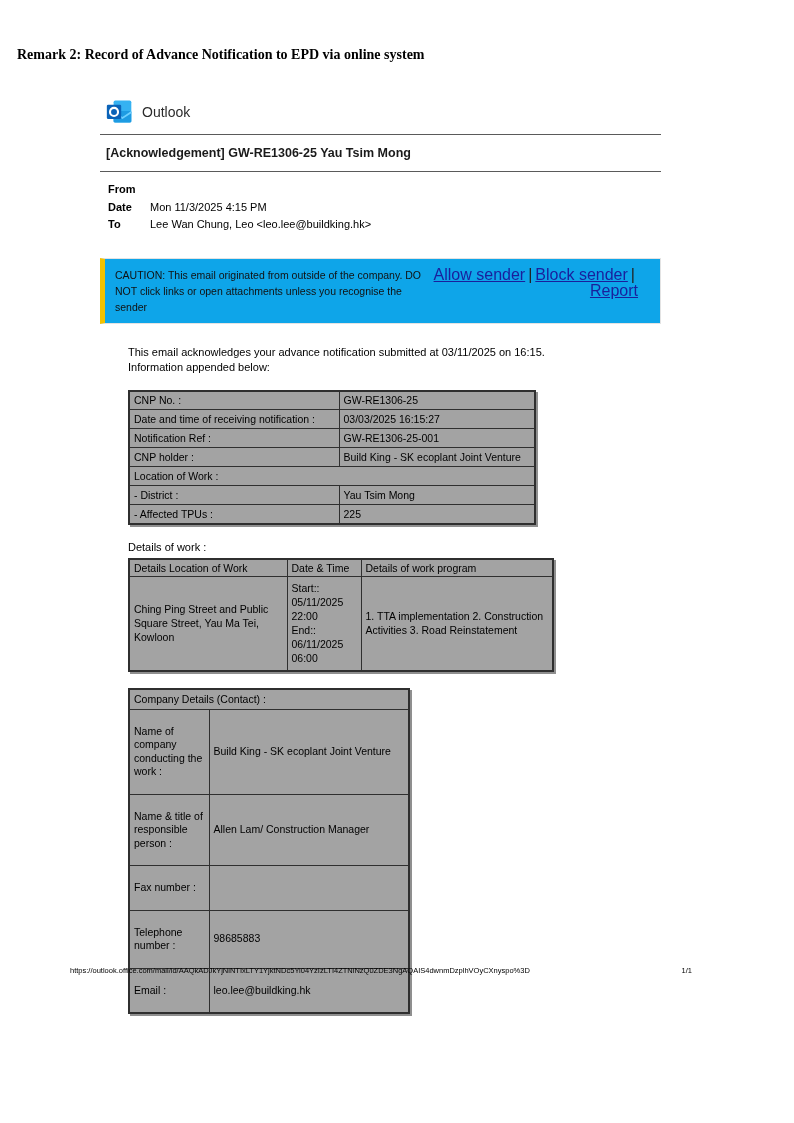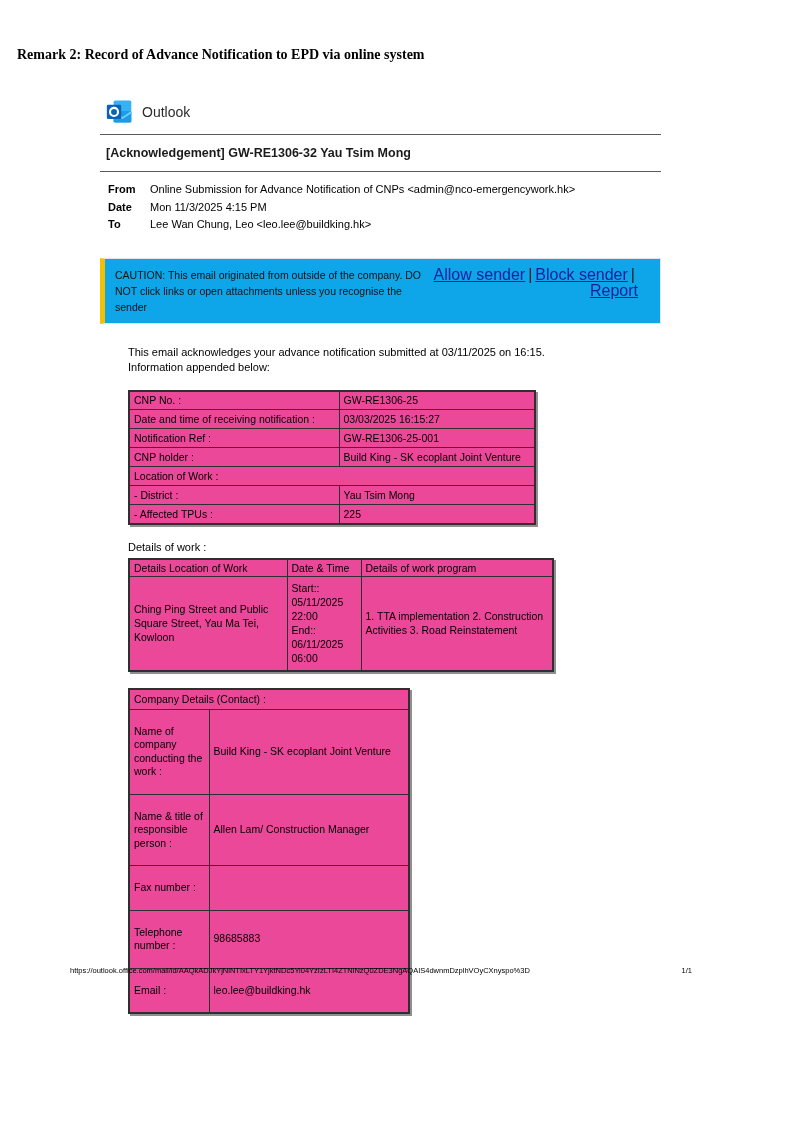--- a/index.html
+++ b/index.html
@@ -25,21 +25,21 @@
     border:1px solid #e3e3e3; border-left:5px solid var(--caution-yellow,#f2c200);
     padding:8px 22px 8px 10px; background:#0ea5e9;
   }
   .caution-text { font-size:10.5px; line-height:16px; width:368px; color:#111; }
   .caution-links { margin-left:auto; font-size:16px; line-height:16px; text-align:right; white-space:nowrap; }
   .caution-links a { color:var(--link-blue,#1a1f9c); text-decoration:underline; cursor:pointer; }
   .sep { color:#222; margin:0 3px; }
   .intro { margin:21px 0 0 28px; font-size:11px; line-height:15.5px; }
   table {
     border-collapse:collapse; margin-left:28px; font-size:10.5px;
-    box-shadow:2px 2px 0 #8f8f8f; background:#ec4899;
+    box-shadow:2px 2px 0 #8f8f8f; background:#a3a3a3;
   }
   table { border:2px solid #2f2f2f; }
   td, th { border:1px solid #2f2f2f; padding:2px 4px; text-align:left; vertical-align:middle; font-weight:400; }
   .t1 { margin-top:14px; }
   .t1 td { height:19px; white-space:nowrap; }
   .t1 .c1 { width:210px; }
   .t1 .c2 { width:196px; }
   .details-title { margin:16px 0 5px 28px; font-size:11px; }
   .t2 th { height:17px; }
   .t2 .c1 { width:158px; }
@@ -72,28 +72,27 @@
         <rect x="18" y="31" width="42" height="27" rx="3" style="fill:var(--outlook-mid-blue,#1e9be2)"></rect>
         <path d="M18 31 L39 45 L60 31 L60 36 L39 50 L18 36 Z" style="fill:#6fd0ff"></path>
         <rect x="2" y="16" width="34" height="34" rx="3" style="fill:var(--outlook-blue,#0b63b8)"></rect>
         <circle cx="19" cy="33" r="9.5" fill="none" stroke="#ffffff" stroke-width="5"></circle>
       </svg>
       <span class="brand-name">Outlook</span>
     </div>
 
     <hr class="rule">
 
-    <div class="subject">[Acknowledgement] GW-RE1306-32 Yau Tsim Mong</div>
+    <div class="subject">[Acknowledgement] GW-RE1306-25 Yau Tsim Mong</div>
 
     <hr class="rule">
 
     <div class="meta">
       <div class="meta-row">
         <span class="meta-label">From</span>
-        <span>Online Submission for Advance Notification of CNPs &lt;admin@nco-emergencywork.hk&gt;</span>
       </div>
       <div class="meta-row">
         <span class="meta-label">Date</span>
         <span>Mon 11/3/2025 4:15 PM</span>
       </div>
       <div class="meta-row">
         <span class="meta-label">To</span>
         <span>Lee Wan Chung, Leo &lt;leo.lee@buildking.hk&gt;</span>
       </div>
     </div>

